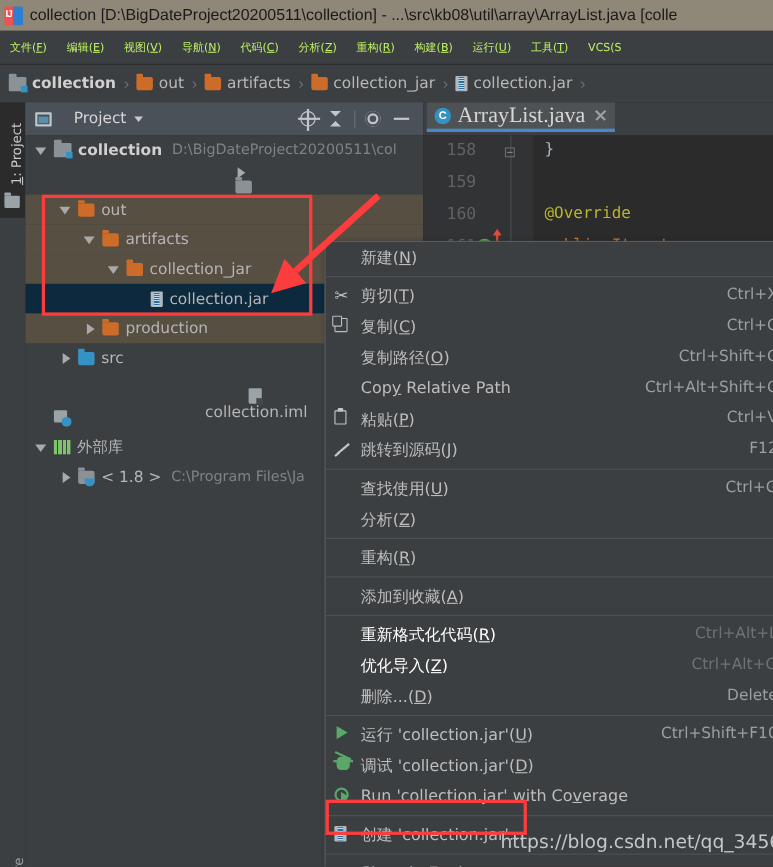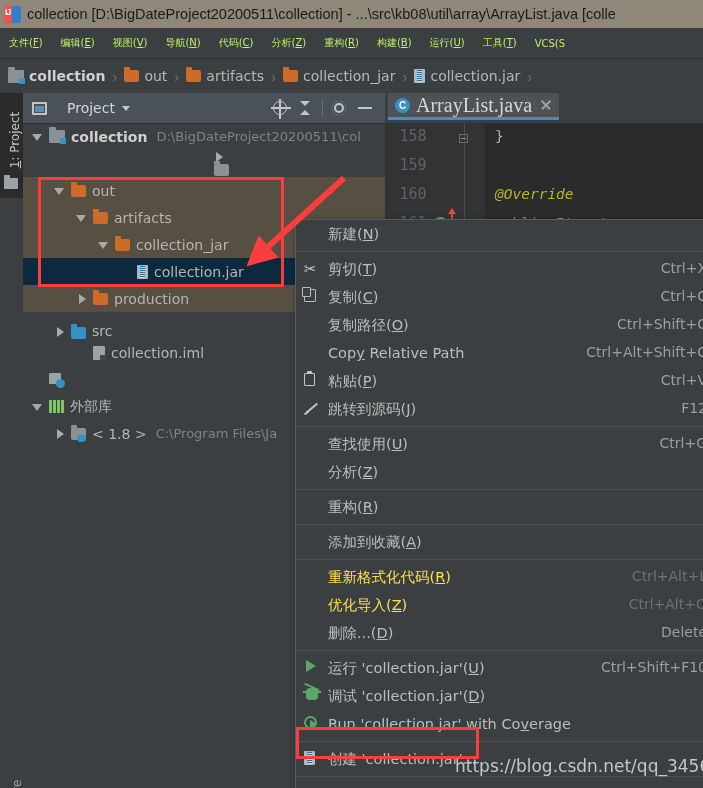--- a/index.html
+++ b/index.html
@@ -226,21 +226,21 @@
   }
   #tabstrip .tabclose::before,#tabstrip .tabclose::after{
     content:"";position:absolute;left:0;top:5px;width:12px;height:1.5px;background:#9aa0a4;
   }
   #tabstrip .tabclose::before{transform:rotate(45deg);}
   #tabstrip .tabclose::after{transform:rotate(-45deg);}
   #code{position:absolute;left:0;top:30px;width:318px;height:665px;background:#2b2b2b;}
   #gutter{position:absolute;left:0;top:0;width:100px;height:665px;background:#313335;}
   .cline{position:absolute;left:0;width:318px;height:29px;}
   .lnum{
-    position:absolute;left:8px;top:4px;width:40px;text-align:center;
+    position:absolute;left:8px;top:4px;width:40px;text-align:right;
     font-size:15px;color:#606366;
     font-family:"DejaVu Sans Mono",monospace;
   }
   .ctext{
     position:absolute;left:110px;top:5px;
     font-size:14.5px;white-space:pre;
     font-family:"DejaVu Sans Mono",monospace;
   }
   .fold{
     position:absolute;left:74px;top:11px;width:9px;height:9px;
@@ -275,21 +275,21 @@
   }
   .mrow{
     position:relative;height:28px;display:flex;align-items:center;
     white-space:nowrap;box-sizing:border-box;padding-left:8px;
   }
   .mrow .micon{width:20px;height:16px;flex:0 0 auto;position:relative;margin-right:4px;}
   .mrow .mlabel{
     font-size:14.5px;color:#bdbdbd;
     font-family:"DejaVu Sans",sans-serif;
   }
-  .mrow.disabled .mlabel{color:#fde047;}
+  .mrow.disabled .mlabel{color:#ffffff;}
   .mrow.disabled .mshort{color:#6e7274;}
   .mrow .mshort{
     position:absolute;right:9px;top:5px;
     font-size:14px;color:#9b9fa1;
     font-family:"DejaVu Sans",sans-serif;
   }
   .msep{height:1px;background:#4f5254;margin:3px 0;}
   .mlabel u{text-decoration:underline;}
   
   .g-scissors{font-size:15px;color:#c3c7c9;line-height:16px;font-family:"DejaVu Sans",sans-serif;}
@@ -428,26 +428,26 @@
       <div class="trow sel" style="padding-left: 96px;">
         <span class="twist"></span>
         <span class="ic ic-jar" style="margin-left: 4px;"></span>
         <span class="tlabel">collection.jar</span>
       </div>
       <div class="trow band" style="padding-left: 52px;">
         <span class="twist closed"></span>
         <span class="ic ic-folder" style="margin-left: 4px;"></span>
         <span class="tlabel">production</span>
       </div>
-      <div class="trow" style="padding-left: 30px; align-items: flex-end;">
+      <div class="trow" style="padding-left: 30px;">
         <span class="twist closed"></span>
         <span class="ic ic-folder-blue" style="margin-left: 4px;"></span>
         <span class="tlabel">src</span>
       </div>
-      <div class="trow" style="padding-left: 52px;">
+      <div class="trow" style="padding-left: 52px; flex-direction: column;">
         <span class="twist"></span>
         <span class="ic ic-iml" style="margin-left: 4px;"></span>
         <span class="tlabel">collection.iml</span>
       </div>
       <div class="trow" style="padding-left: 8px;">
         <span class="twist"></span>
         <span class="ic ic-scratch" style="margin-left: 4px;"></span>
       </div>
       <div class="trow" style="padding-left: 8px;">
         <span class="twist open"></span>
@@ -477,21 +477,21 @@
   <div class="cline" style="top: 0px;">
         <span class="lnum">158</span>
         <span class="fold"></span>
         <span class="ctext" style="color: rgb(169, 183, 198);">}</span>
       </div>
       <div class="cline" style="top: 29px;">
         <span class="lnum">159</span>
       </div>
       <div class="cline" style="top: 58px;">
         <span class="lnum">160</span>
-        <span class="ctext" style="color: rgb(187, 181, 41); font-style: italic;">@Override</span>
+        <span class="ctext" style="color: rgb(187, 181, 41);">@Override</span>
       </div>
       <div class="cline" style="top: 87px;">
         <span class="lnum">161</span>
         <span class="fold"></span>
         <span class="runmark"></span>
         <span class="uparrow"></span>
         <span class="ctext" style="color: rgb(204, 120, 50);">public Iterator&lt;</span>
       </div>
     </div>
 </div>

